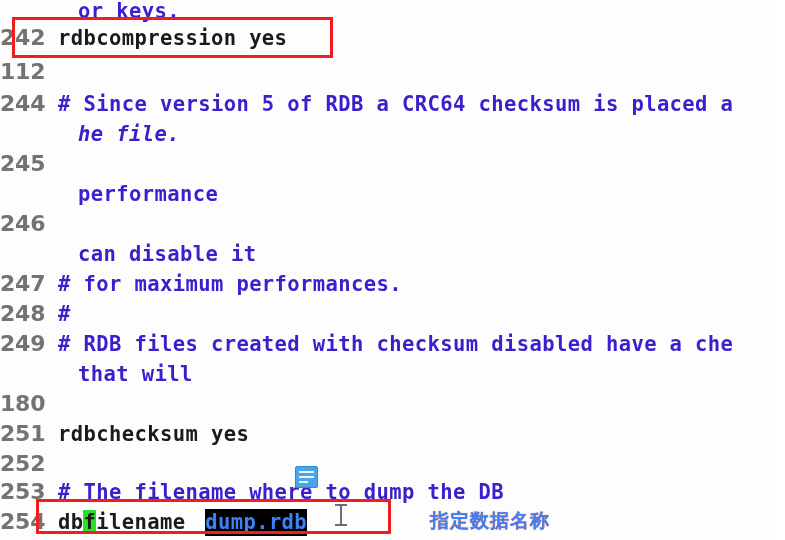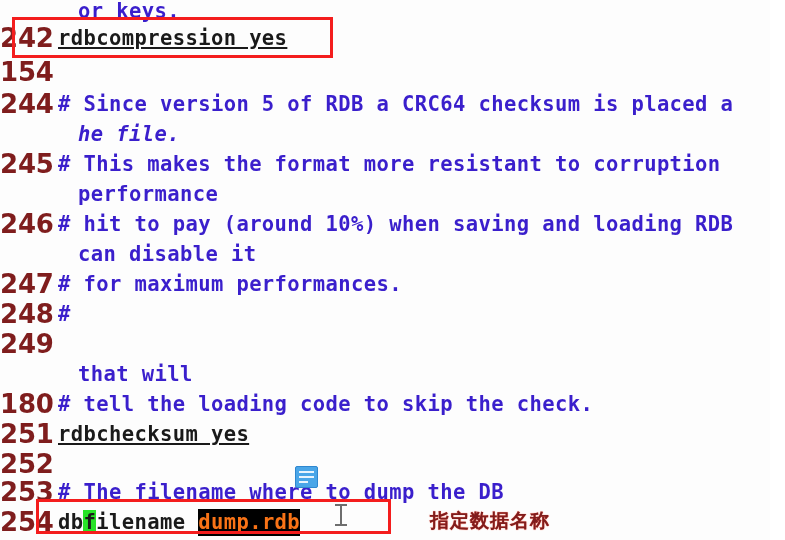--- a/index.html
+++ b/index.html
@@ -34,59 +34,60 @@
     white-space: pre;
     font-size: 20.5px;
     line-height: 30px;
     letter-spacing: 0.4px;
   }
   .gutter {
     width: 48px;
     min-width: 48px;
     text-align: right;
     padding-right: 3px;
-    color: #7f1d1d;
-    font-size: 26px;
+    color: #737373;
+    font-size: 22px;
     font-weight: 600;
     font-family: "DejaVu Sans", "Liberation Sans", sans-serif;
     letter-spacing: -0.2px;
   }
   .content {
     padding-left: 10px;
     white-space: pre;
   }
   .comment  { color: #3a1fcc; font-weight: 600; }
-  .config   { color: #1a1a1a; font-weight: 600; text-decoration: underline; }
+  .config   { color: #1a1a1a; font-weight: 600; }
 
   
   .gutter.blank { color: transparent; }
 
   
   .hl-green {
     background: #27e327;
     color: #1a1a1a;
   }
   .hl-select {
     background: #000000;
-    color: #f97316;
+    color: #3b82f6;
     padding: 1px 0 2px 0;
+    margin-left: 7px;
   }
 
   
   .red-box {
     position: absolute;
     border: 3px solid #f41d1d;
     background: transparent;
     pointer-events: none;
   }
 
   
   .cn-note {
     position: absolute;
-    color: #7f1d1d;
+    color: #3b82f6;
     font-weight: 700;
     font-size: 19px;
     font-family: Liberation Mono, monospace;
     letter-spacing: 1px;
     white-space: nowrap;
     text-shadow: 0 0 1px #f4452a;
   }
 
   
   .ibeam {
@@ -132,32 +133,32 @@
   .doc-marker i:last-child  { width: 9px; }
 </style>
 </head>
 <body>
 
 <div id="editor">
 
   <div id="lines-host">
       <div class="code-line" style="top: -4px;"><span class="gutter blank"></span><span class="content comment" style="padding-left: 30px;">or keys.</span></div>
       <div class="code-line" style="top: 23px;"><span class="gutter">242</span><span class="content config">rdbcompression yes</span></div>
-      <div class="code-line" style="top: 57px;"><span class="gutter">154</span><span class="content comment"></span></div>
+      <div class="code-line" style="top: 57px;"><span class="gutter">112</span><span class="content comment"></span></div>
       <div class="code-line" style="top: 89px;"><span class="gutter">244</span><span class="content comment"># Since version 5 of RDB a CRC64 checksum is placed a</span></div>
       <div class="code-line" style="top: 119px;"><span class="gutter blank"></span><span class="content comment" style="padding-left: 30px; font-style: italic;">he file.</span></div>
-      <div class="code-line" style="top: 149px;"><span class="gutter">245</span><span class="content comment"># This makes the format more resistant to corruption</span></div>
+      <div class="code-line" style="top: 149px;"><span class="gutter">245</span></div>
       <div class="code-line" style="top: 179px;"><span class="gutter blank"></span><span class="content comment" style="padding-left: 30px;">performance</span></div>
-      <div class="code-line" style="top: 209px;"><span class="gutter">246</span><span class="content comment"># hit to pay (around 10%) when saving and loading RDB</span></div>
+      <div class="code-line" style="top: 209px;"><span class="gutter">246</span></div>
       <div class="code-line" style="top: 239px;"><span class="gutter blank"></span><span class="content comment" style="padding-left: 30px;">can disable it</span></div>
       <div class="code-line" style="top: 269px;"><span class="gutter">247</span><span class="content comment"># for maximum performances.</span></div>
       <div class="code-line" style="top: 299px;"><span class="gutter">248</span><span class="content comment">#</span></div>
-      <div class="code-line" style="top: 329px;"><span class="gutter">249</span></div>
+      <div class="code-line" style="top: 329px;"><span class="gutter">249</span><span class="content comment"># RDB files created with checksum disabled have a che</span></div>
       <div class="code-line" style="top: 359px;"><span class="gutter blank"></span><span class="content comment" style="padding-left: 30px;">that will</span></div>
-      <div class="code-line" style="top: 389px;"><span class="gutter">180</span><span class="content comment"># tell the loading code to skip the check.</span></div>
+      <div class="code-line" style="top: 389px;"><span class="gutter">180</span></div>
       <div class="code-line" style="top: 419px;"><span class="gutter">251</span><span class="content config">rdbchecksum yes</span></div>
       <div class="code-line" style="top: 449px;"><span class="gutter">252</span><span class="content comment"></span></div>
       <div class="code-line" style="top: 477px;"><span class="gutter">253</span><span class="content comment"># The filename where to dump the DB</span></div>
       <div class="code-line" style="top: 536px;"><span class="gutter">255</span><span class="content comment"></span></div>
     </div>
 
   <div class="code-line" id="focus-line" style="top: 507px;">
     <span class="gutter">254</span>
     <span class="content config"><span>db</span><span class="hl-green">f</span><span>ilename </span><span class="hl-select">dump.rdb</span></span>
   </div>

